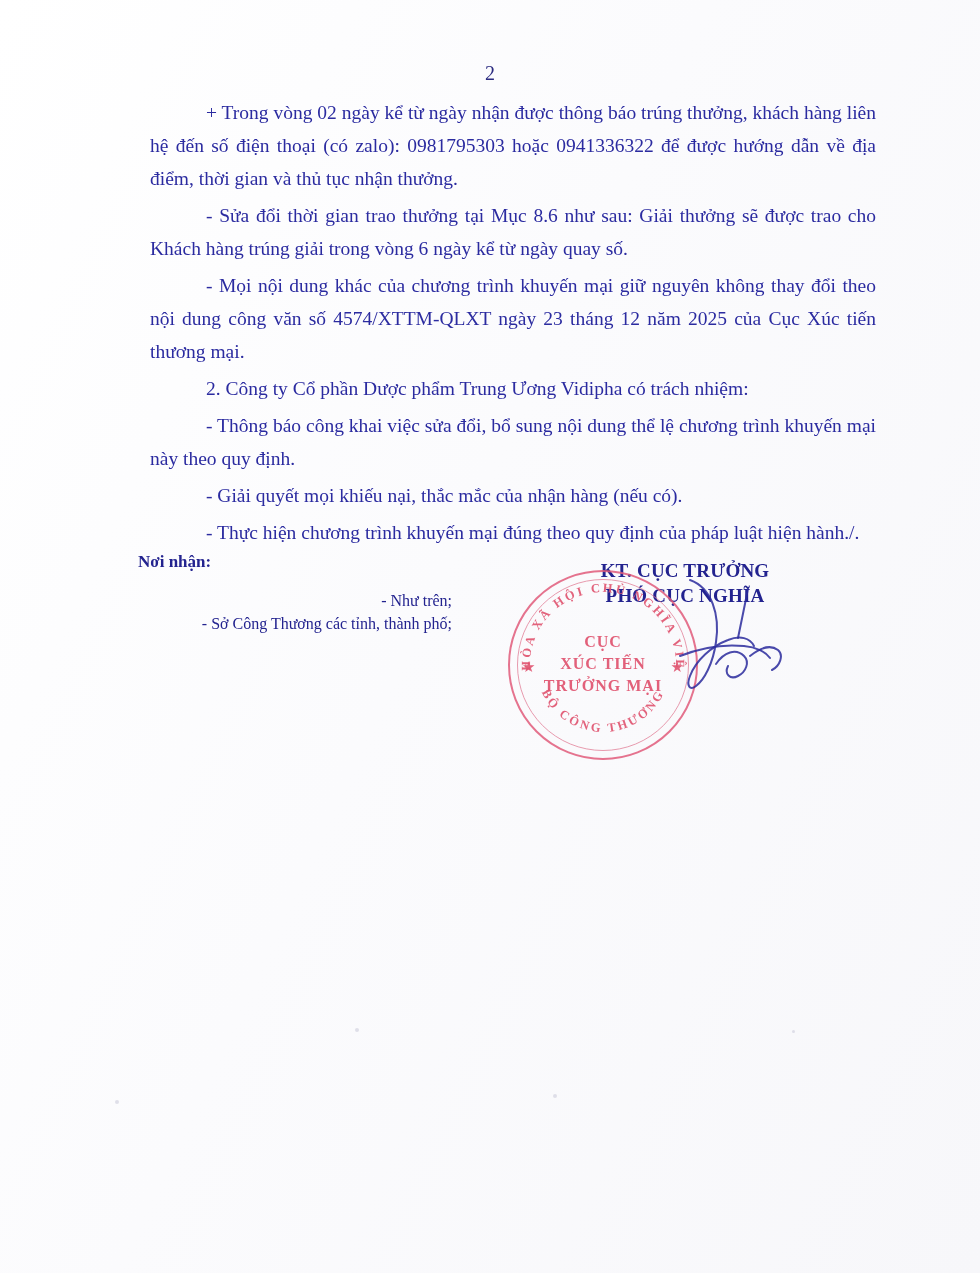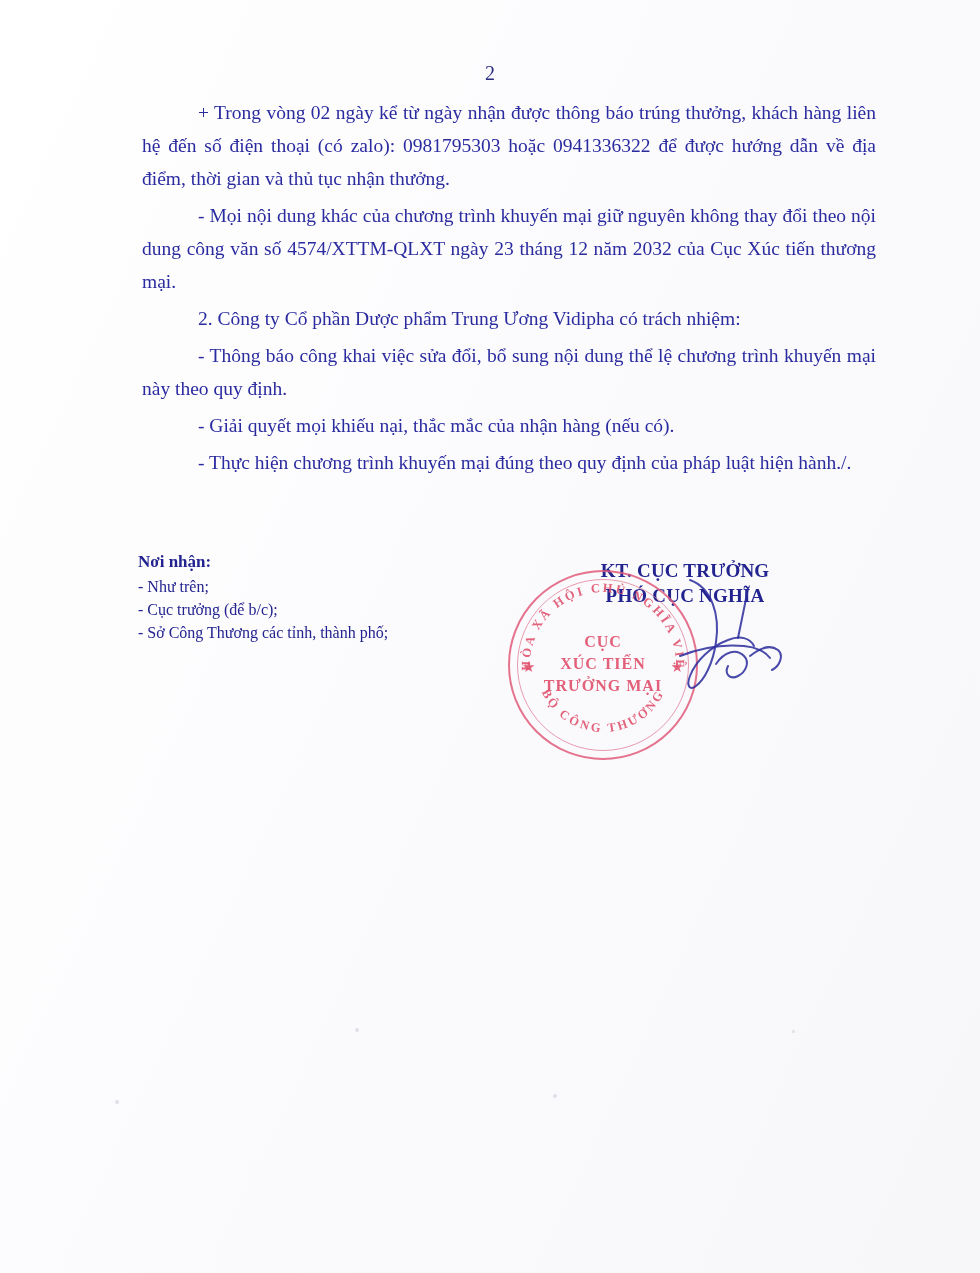--- a/index.html
+++ b/index.html
@@ -43,21 +43,21 @@
     top: 96px;
     left: 138px;
     width: 738px;
     font-size: 19.5px;
     line-height: 33px;
     color: #2b2ba0;
     text-align: justify;
     font-family: "Liberation Serif", serif;
   }
   .para {
-    margin: 0 0 4px 4px;
+    margin: 0 0 4px 12px;
     text-indent: 56px;
   }
   .sig-block {
     position: absolute;
     top: 530px;
     left: 520px;
     width: 330px;
     text-align: center;
     margin-top: 28px;
   }
@@ -75,26 +75,27 @@
     left: 138px;
     width: 330px;
     font-size: 16px;
     line-height: 23px;
     color: #23238f;
     font-family: "Liberation Serif", serif;
   }
   .recipients-title {
     font-weight: bold;
     font-size: 17px;
-    margin-bottom: 2px;
+    margin-bottom: 10px;
   }
   .recipients-list {
-    margin: 0;
+    margin: 16px;
     padding: 0;
     list-style: none;
+    text-align: right;
   }
   .recipients-list li {
     white-space: nowrap;
   }
   
   .stamp {
     position: absolute;
     top: 570px;
     left: 508px;
     width: 190px;
@@ -181,32 +182,32 @@
 </head>
 <body>
 
 <div class="page">
   <div class="scan-tint"></div>
 
   <div class="page-number">2</div>
 
   <div class="body-text">
     <p class="para">+ Trong vòng 02 ngày kể từ ngày nhận được thông báo trúng thưởng, khách hàng liên hệ đến số điện thoại (có zalo): 0981795303 hoặc 0941336322 để được hướng dẫn về địa điểm, thời gian và thủ tục nhận thưởng.</p>
-    <p class="para">- Mọi nội dung khác của chương trình khuyến mại giữ nguyên không thay đổi theo nội dung công văn số 4574/XTTM-QLXT ngày 23 tháng 12 năm 2032 của Cục Xúc tiến thương mại.</p>
+    <p class="para">- Sửa đổi thời gian trao thưởng tại Mục 8.6 như sau: Giải thưởng sẽ được trao cho Khách hàng trúng giải trong vòng 6 ngày kể từ ngày quay số.</p>
+    <p class="para">- Mọi nội dung khác của chương trình khuyến mại giữ nguyên không thay đổi theo nội dung công văn số 4574/XTTM-QLXT ngày 23 tháng 12 năm 2025 của Cục Xúc tiến thương mại.</p>
     <p class="para">2. Công ty Cổ phần Dược phẩm Trung Ương Vidipha có trách nhiệm:</p>
     <p class="para">- Thông báo công khai việc sửa đổi, bổ sung nội dung thể lệ chương trình khuyến mại này theo quy định.</p>
     <p class="para">- Giải quyết mọi khiếu nại, thắc mắc của nhận hàng (nếu có).</p>
     <p class="para">- Thực hiện chương trình khuyến mại đúng theo quy định của pháp luật hiện hành./.</p>
   </div>
 
   <div class="recipients">
     <div class="recipients-title">Nơi nhận:</div>
     <ul class="recipients-list">
       <li>- Như trên;</li>
-      <li>- Cục trưởng (để b/c);</li>
       <li>- Sở Công Thương các tỉnh, thành phố;</li>
     </ul>
   </div>
 
   <div class="sig-block">
     <div class="sig-title">KT. CỤC TRƯỞNG</div>
     <div class="sig-title">PHÓ CỤC NGHĨA</div>
   </div>
 
   <div class="stamp">

